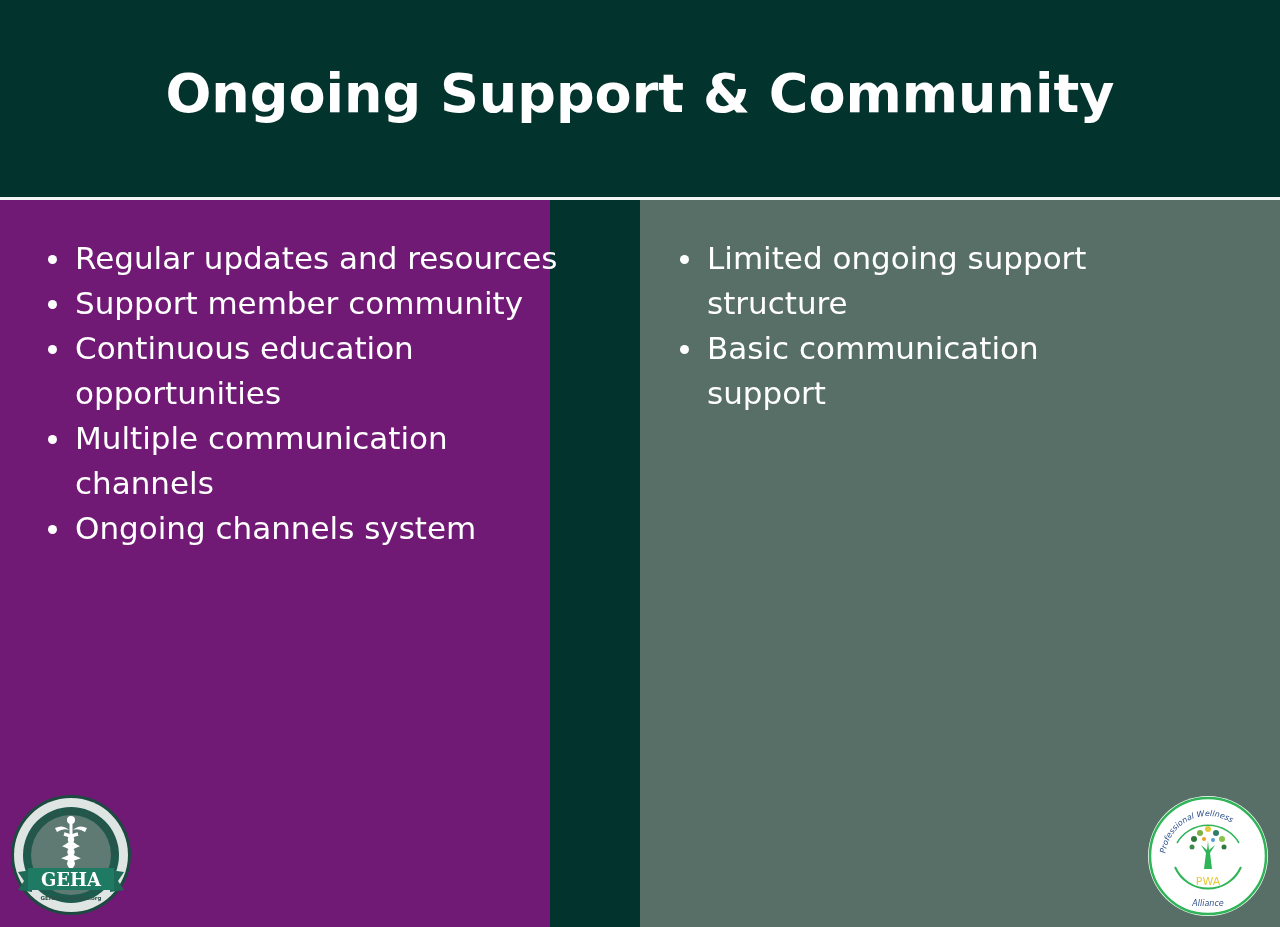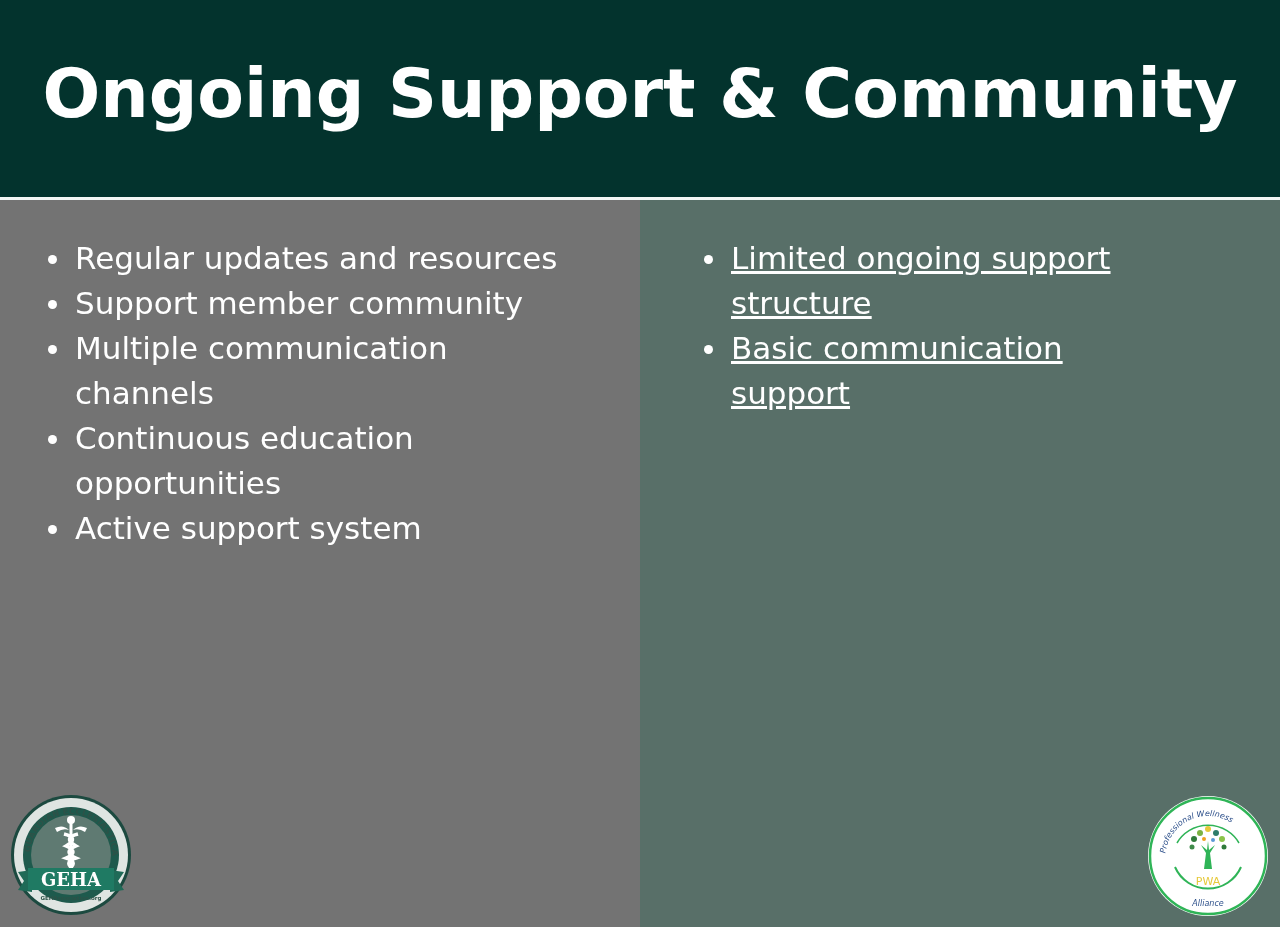--- a/index.html
+++ b/index.html
@@ -7,42 +7,42 @@
       width: 1280px; height: 927px; overflow: hidden; position: relative;
       font-family: "Liberation Sans", "DejaVu Sans", sans-serif;
       background: #03332d;
     }
     .header {
       position: absolute; left: 0; top: 0; width: 1280px; height: 197px;
       background: #03332d;
       display: flex; align-items: center; justify-content: center;
     }
     .title {
-      color: #ffffff; font-weight: bold; font-size: 68px;
+      color: #ffffff; font-weight: bold; font-size: 54px;
       font-family: "DejaVu Sans", "Liberation Sans", sans-serif;
       letter-spacing: 0px; margin-top: -10px;
     }
     .divider {
       position: absolute; left: 0; top: 197px; width: 1280px; height: 3px;
       background: #f2f7f5;
     }
     .panel {
       position: absolute; top: 200px; height: 727px;
     }
-    .panel-left { left: 0; width: 640px; background: #737373; }
+    .panel-left { left: 0; width: 550px; background: #701a75; }
     .panel-right { left: 640px; width: 640px; background: #586f68; }
     ul.bullets {
       list-style: none; margin: 0; padding: 0;
       position: absolute; top: 236px;
       color: #ffffff;
       font-family: "DejaVu Sans", "Liberation Sans", sans-serif;
       font-size: 31px; line-height: 45px;
     }
     .panel-left ul.bullets { left: 48px; width: 560px; top: 36px; }
-    .panel-right ul.bullets { left: 64px; width: 520px; top: 36px; text-decoration: underline; }
+    .panel-right ul.bullets { left: 40px; width: 520px; top: 36px; }
     ul.bullets li { position: relative; padding-left: 27px; }
     ul.bullets li .dot {
       position: absolute; left: 0; top: 19px; width: 9px; height: 9px;
       border-radius: 50%; background: #ffffff;
     }
     .logo {
       position: absolute; width: 122px; height: 122px;
     }
     .logo-geha { left: 10px; top: 794px; }
     .logo-pwa { left: 1147px; top: 795px; }
@@ -52,23 +52,23 @@
 
 <div class="header">
   <div class="title">Ongoing Support &amp; Community</div>
 </div>
 <div class="divider"></div>
 
 <div class="panel panel-left">
   <ul class="bullets">
     <li><span class="dot"></span><span>Regular updates and resources</span></li>
     <li><span class="dot"></span><span>Support member community</span></li>
+    <li style="width:400px"><span class="dot"></span><span>Continuous education opportunities</span></li>
     <li style="width:440px"><span class="dot"></span><span>Multiple communication channels</span></li>
-    <li style="width:400px"><span class="dot"></span><span>Continuous education opportunities</span></li>
-    <li><span class="dot"></span><span>Active support system</span></li>
+    <li><span class="dot"></span><span>Ongoing channels system</span></li>
   </ul>
 </div>
 
 <div class="panel panel-right">
   <ul class="bullets">
     <li style="width:440px"><span class="dot"></span><span>Limited ongoing support structure</span></li>
     <li style="width:380px"><span class="dot"></span><span>Basic communication support</span></li>
   </ul>
 </div>
 

